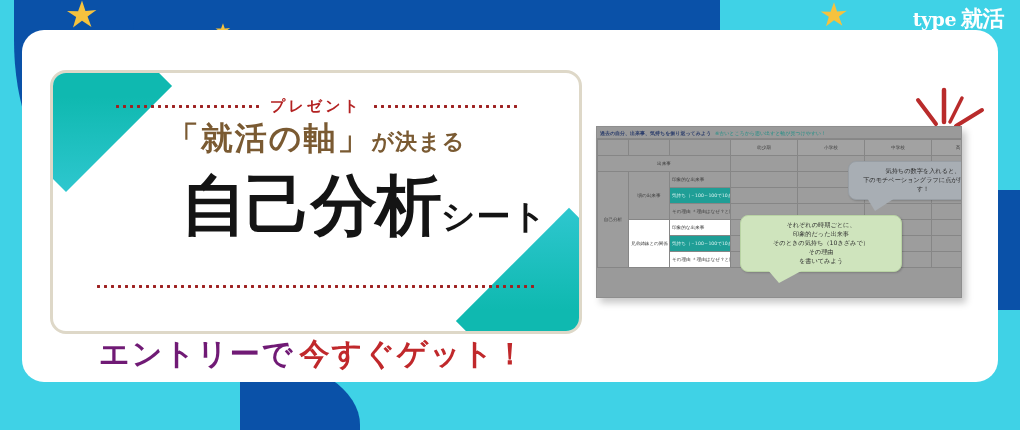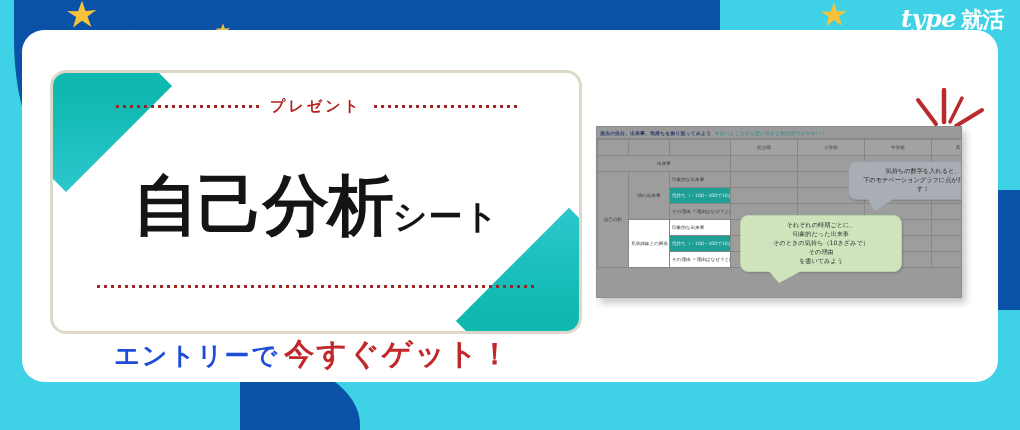--- a/index.html
+++ b/index.html
@@ -55,21 +55,21 @@
     background:#ffffff;border-radius:22px;
   }
 
   
   .logo{
     position:absolute;right:16px;top:4px;
     color:#ffffff;font-family:"DejaVu Serif","Liberation Serif",serif;
     font-weight:bold;font-size:22px;letter-spacing:-0.5px;
     display:flex;align-items:baseline;gap:5px;
   }
-  .logo .logo-type{font-size:24px;font-style:italic;font-family:"DejaVu Serif","Liberation Serif",serif;}
+  .logo .logo-type{font-size:19px;font-family:"DejaVu Serif","Liberation Serif",serif;}
   .logo .logo-jp{font-size:22px;font-family:"DejaVu Sans","Liberation Sans",sans-serif;font-weight:bold;}
 
   
   .card{
     position:absolute;left:50px;top:70px;width:526px;height:258px;
     border:3px solid #ded8c8;border-radius:16px;background:#ffffff;
     overflow:hidden;
   }
   .ribbon-tl{
     position:absolute;left:-62px;top:-62px;width:150px;height:150px;
@@ -97,41 +97,41 @@
   }
 
   .subtitle{
     position:absolute;left:0;top:44px;width:526px;text-align:center;
     color:#7a5a32;font-weight:bold;white-space:nowrap;
   }
   .subtitle .big{font-size:32px;letter-spacing:2px;}
   .subtitle .small{font-size:22px;letter-spacing:1px;}
 
   .maintitle{
-    position:absolute;left:0;top:88px;width:526px;text-align:center;white-space:nowrap;
+    position:absolute;left:0;top:88px;width:526px;text-align:center;white-space:nowrap;padding-left:48px;
   }
   .maintitle .mt-main{
     color:#141414;font-weight:bold;font-size:66px;letter-spacing:-1px;
     font-family:"DejaVu Sans","Liberation Sans",sans-serif;
   }
   .maintitle .mt-sub{
     color:#141414;font-weight:bold;font-size:34px;letter-spacing:1px;
   }
 
   .dots-bottom{
     position:absolute;left:42px;top:212px;width:442px;height:3px;
     background-image:radial-gradient(circle,#9e2222 1.4px,transparent 1.6px);
     background-size:7px 3px;background-repeat:repeat-x;
   }
 
   
   .cta{
     position:absolute;left:50px;top:334px;width:526px;text-align:center;white-space:nowrap;
   }
-  .cta .cta-a{color:#1d4ed8;font-weight:bold;font-size:25px;letter-spacing:2px;}
+  .cta .cta-a{color:#701a75;font-weight:bold;font-size:30px;letter-spacing:2px;}
   .cta .cta-b{color:#c0282b;font-weight:bold;font-size:30px;letter-spacing:2px;text-align:right;}
 
   
   .sparkle{position:absolute;left:910px;top:86px;width:80px;height:52px;}
 
   
   .sheet{
     position:absolute;left:596px;top:126px;width:364px;height:170px;
     background:#9a9a9a;border:1px solid #8e8e8e;
     box-shadow:4px 5px 7px rgba(0,0,0,0.22);
@@ -221,20 +221,23 @@
     <div class="ribbon-tl"></div>
     <div class="ribbon-br"></div>
 
     <div class="card-inner">
       <div class="present-row">
         <span class="dots"></span>
         <span class="present-label">プレゼント</span>
         <span class="dots"></span>
       </div>
 
+      <div class="subtitle">
+        <span class="big">「就活の軸」</span><span class="small">が決まる</span>
+      </div>
 
       <div class="maintitle">
         <span class="mt-main">自己分析</span><span class="mt-sub">シート</span>
       </div>
 
       <div class="dots-bottom"></div>
     </div>
   </div>
 
   <div class="cta">

